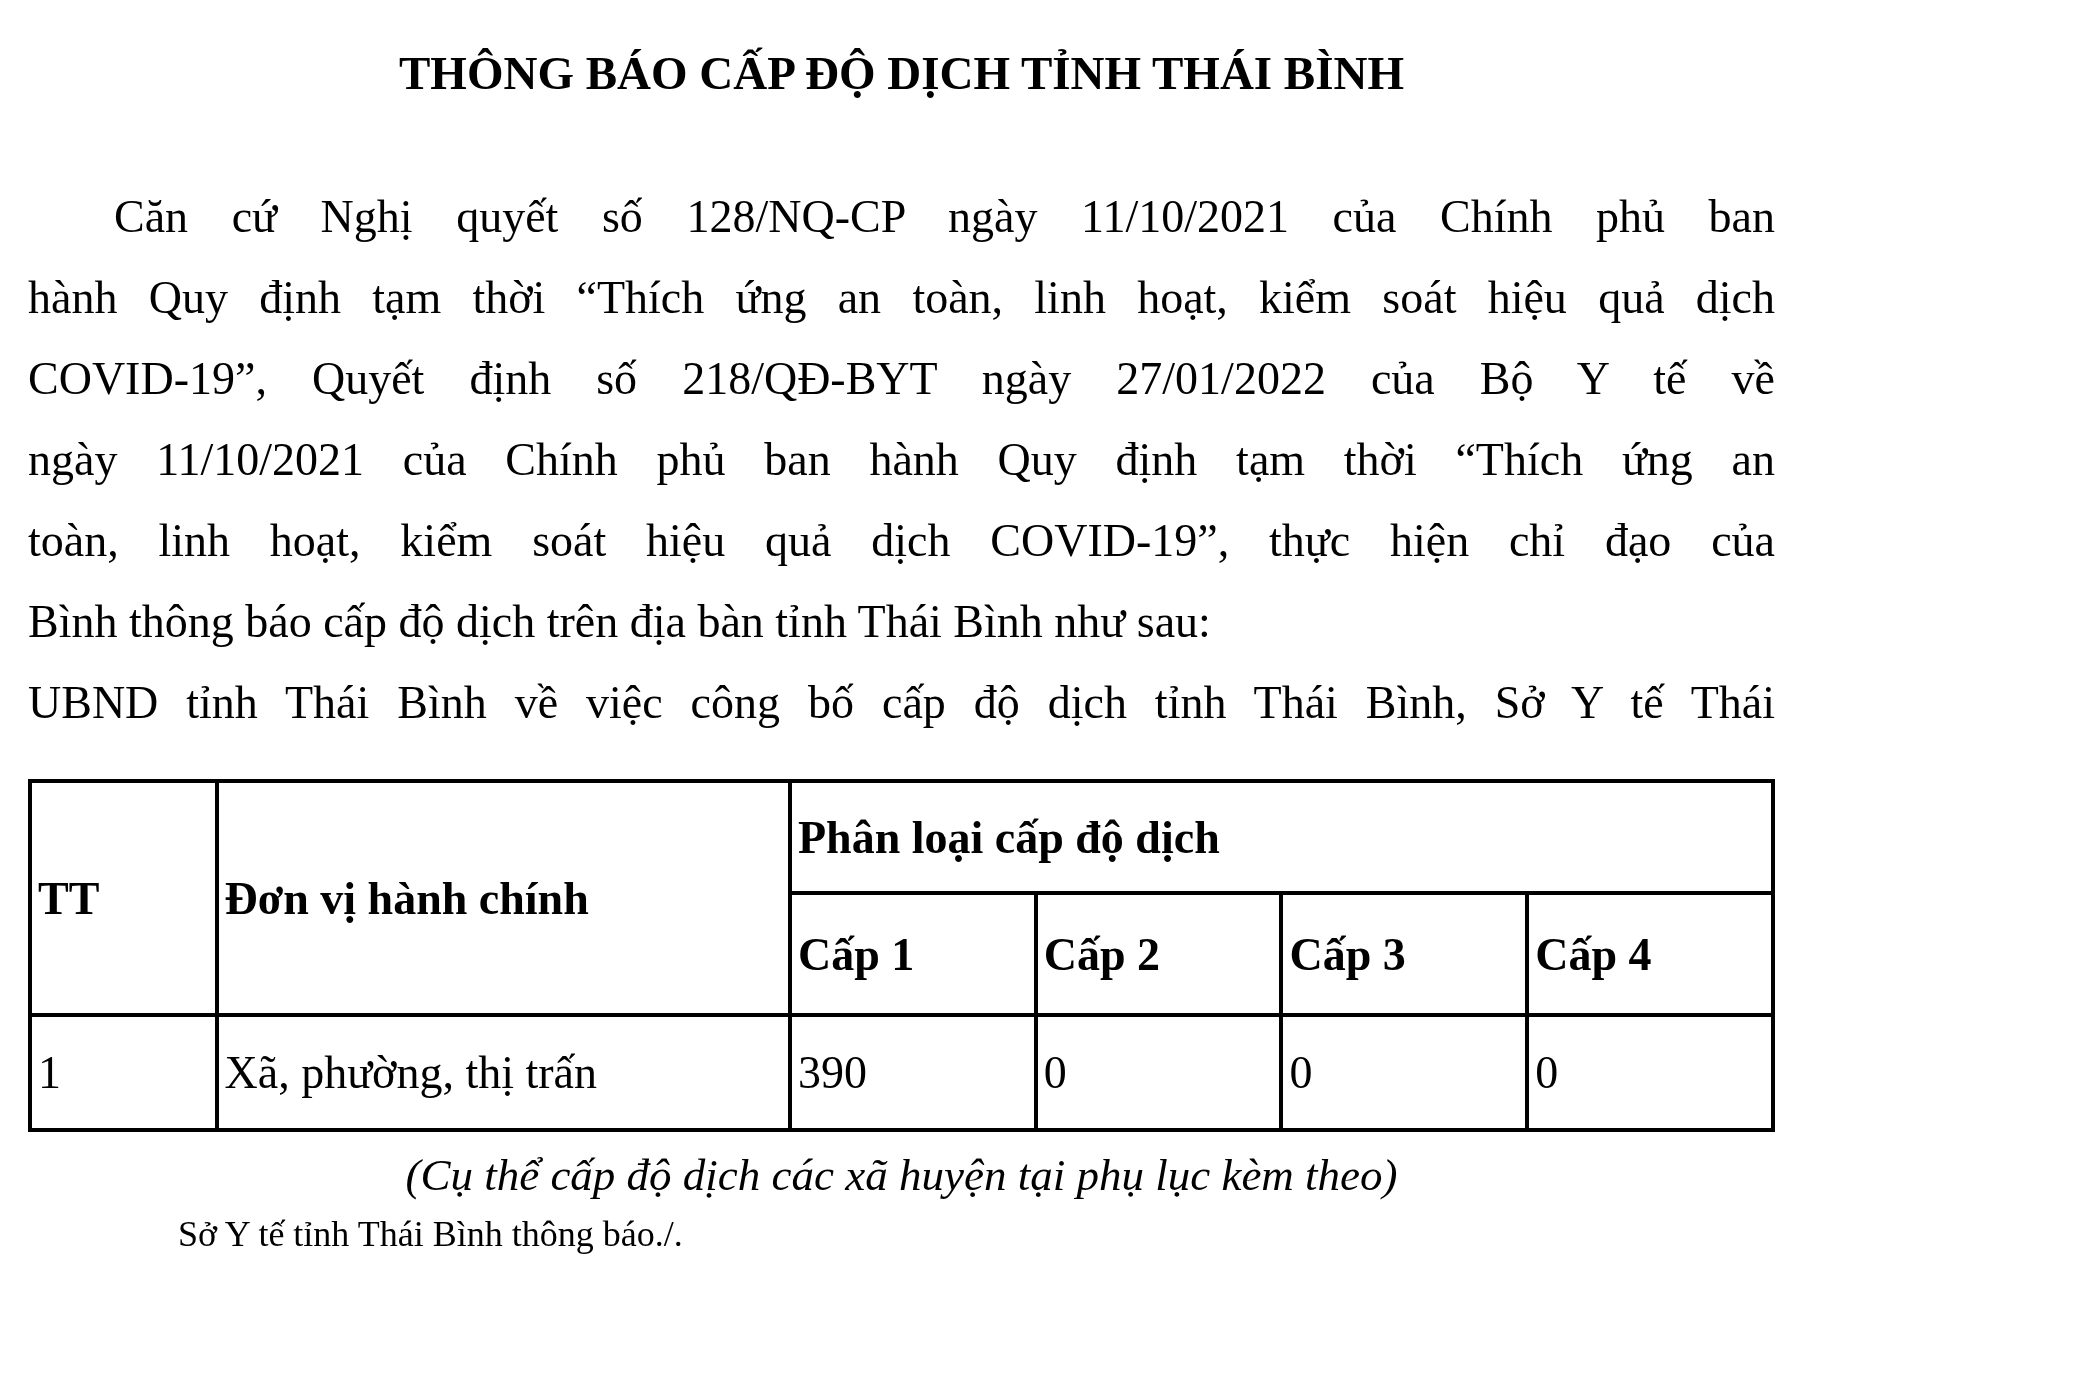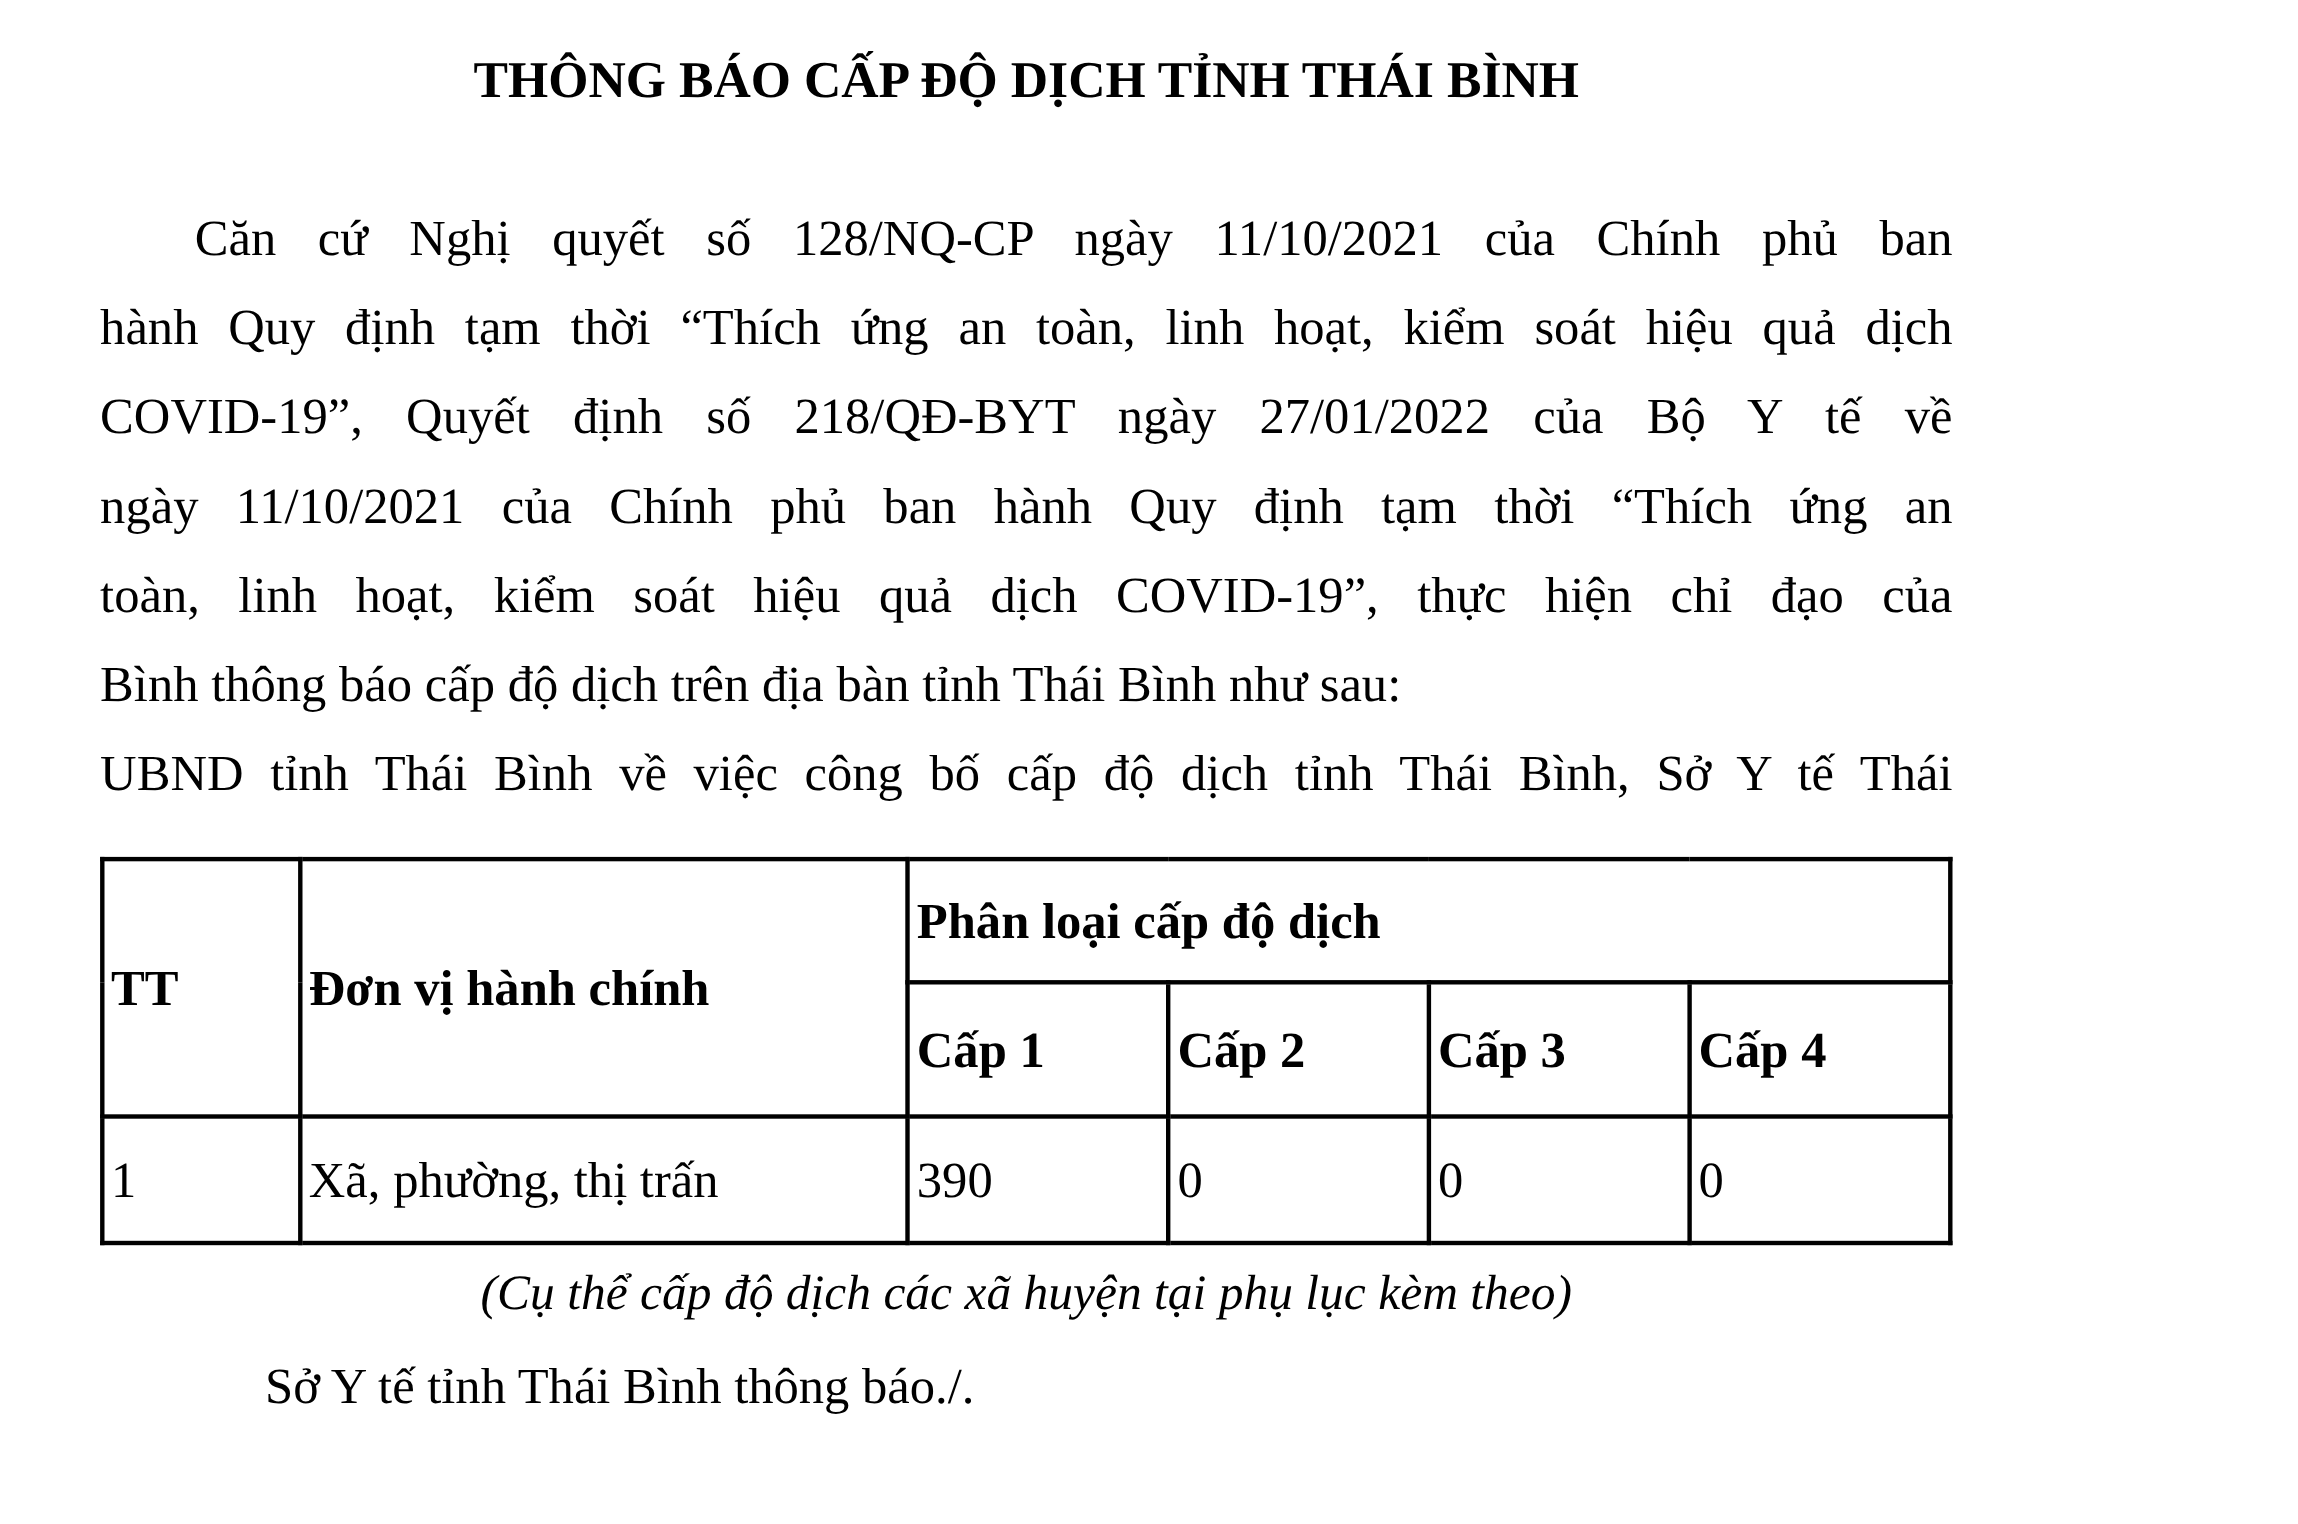--- a/index.html
+++ b/index.html
@@ -12,21 +12,21 @@
     width: 2089px;
     height: 1385px;
     overflow: hidden;
     font-family: "Liberation Serif", "DejaVu Serif", serif;
   }
   * { box-sizing: border-box; }
 
   .page {
     width: 1872px;
     height: 1385px;
-    padding: 40px 97px 0 91px;
+    padding: 40px 97px 0 28px;
     border-radius: 30px;
   }
 
   .doc-title {
     text-align: center;
     font-weight: bold;
     font-size: 47px;
     line-height: 66px;
     margin: 0;
   }
@@ -81,23 +81,22 @@
   tr.data-row     { height: 115px; }
 
   .appendix-note {
     margin-top: 14px;
     text-align: center;
     font-style: italic;
     font-size: 45px;
     line-height: 58px;
   }
   .closing-line {
-    margin-top: 26px;
     padding-left: 150px;
-    font-size: 46px;
+    font-size: 36px;
     line-height: 60px;
   }
 </style>
 </head>
 <body>
 
 <div class="page">
 
   <h1 class="doc-title">THÔNG BÁO CẤP ĐỘ DỊCH TỈNH THÁI BÌNH</h1>
 

